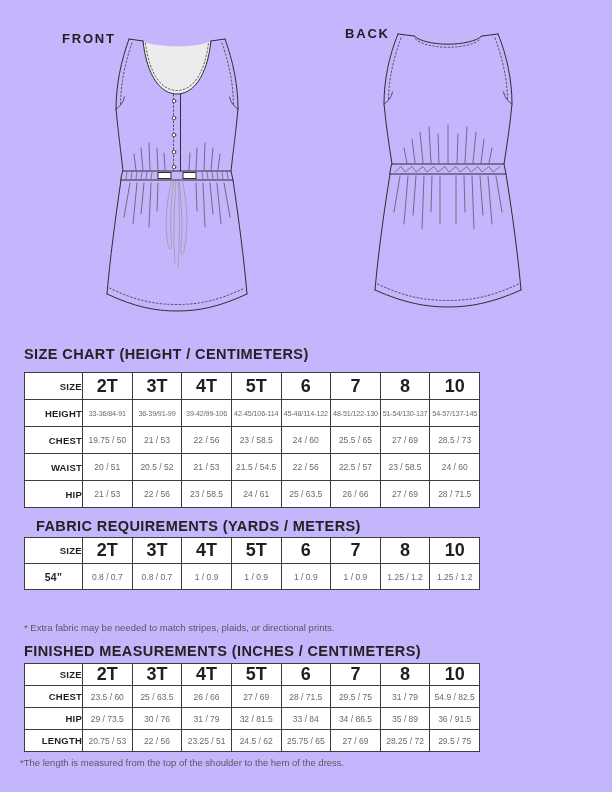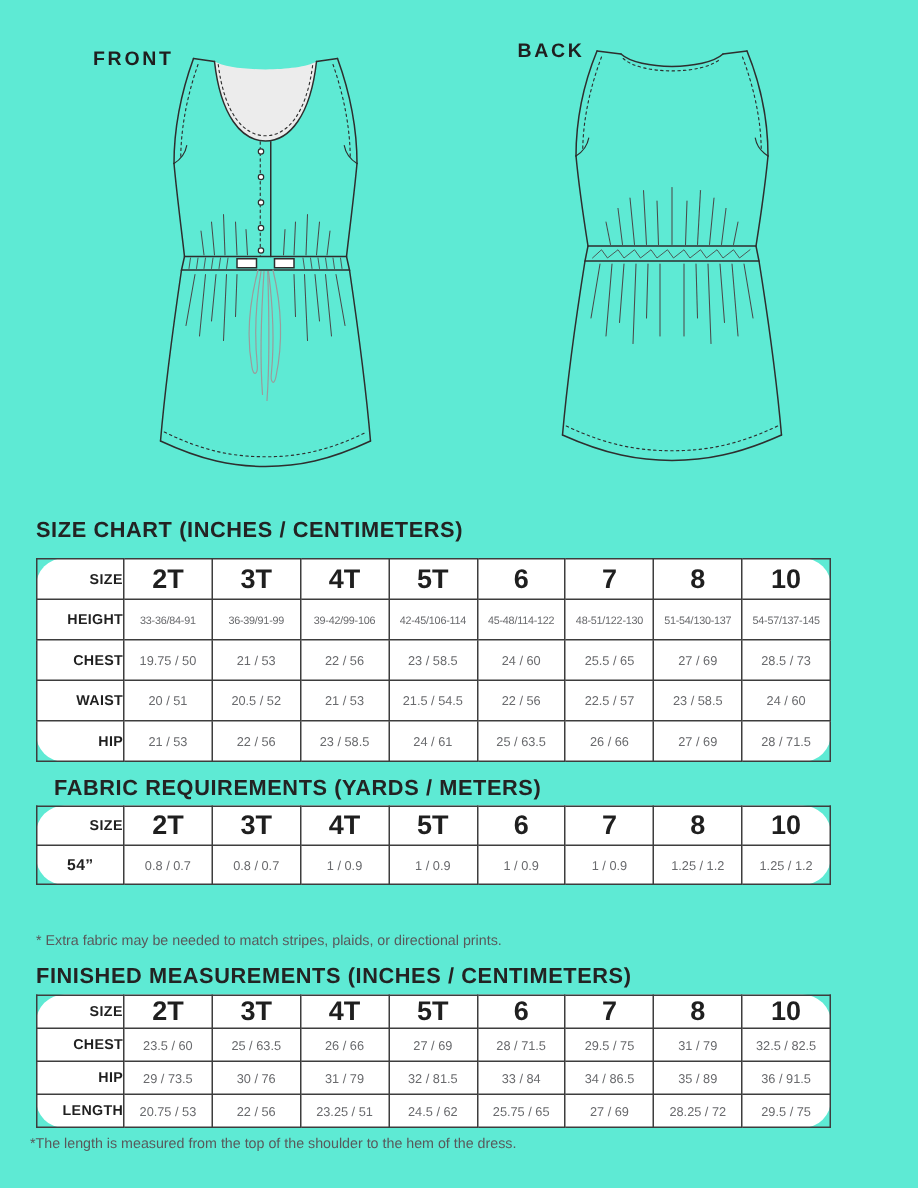--- a/index.html
+++ b/index.html
@@ -1,38 +1,38 @@
 <!DOCTYPE html>
 <html><head>
 <meta charset="utf-8">
 <style>
   html,body{margin:0;padding:0;background:#fff;}
   .page{
-    position:relative;width:612px;height:792px;background:#5eead4;
+    position:relative;width:612px;height:792px;background:#c4b5fd;
     font-family:"Liberation Sans",sans-serif;overflow:hidden;
   }
   .view-label{
     position:absolute;font-size:13px;font-weight:700;letter-spacing:1.8px;color:#1f1f1f;
   }
   #front-label{left:62px;top:31px;}
   #back-label{left:345px;top:26px;}
   .drawing{position:absolute;}
   #front-svg{left:103px;top:31px;}
   #back-svg{left:370px;top:28px;}
 
   .section-title{
     position:absolute;margin:0;font-size:14.5px;font-weight:700;
     letter-spacing:.4px;color:#232323;white-space:nowrap;
   }
   #h-size{left:24px;top:346px;}
   #h-fabric{left:36px;top:518px;}
   #h-finished{left:24px;top:643px;}
 
   table.spec{
-    position:absolute;border-collapse:collapse;width:530px;table-layout:fixed;background:#fff;border-radius:19px;
+    position:absolute;border-collapse:collapse;width:456px;table-layout:fixed;background:#fff;
   }
   #t-size{left:24px;top:372px;}
   #t-fabric{left:24px;top:537px;}
   #t-finished{left:24px;top:663px;}
   table.spec th,table.spec td{
     border:1px solid #3d3d3d;overflow:hidden;white-space:nowrap;padding:0;
   }
   table.spec th:first-child,table.spec td:first-child{width:57px;}
   #t-size tr{height:27px;}
   #t-fabric tr{height:26px;}
@@ -154,21 +154,21 @@
         <path d="M110,148 L113,187"></path>
           <path d="M118,148 L122,196"></path>
           <path d="M126,148 L132,184"></path>
       </g>
       <path d="M20,146 C13,190 8,228 5,262 M136,146 C143,190 148,228 151,262"></path>
       <path d="M5,262 C34,275 56,279 78,279 C100,279 122,275 151,262"></path>
       <path stroke-dasharray="1.6,2.2" stroke-width="0.75" d="M7.5,256 C35,269 56,272.5 78,272.5 C100,272.5 121,269 148.5,256"></path>
     </g>
   </svg>
 
-  <h2 class="section-title" id="h-size">SIZE CHART (INCHES / CENTIMETERS)</h2>
+  <h2 class="section-title" id="h-size">SIZE CHART (HEIGHT / CENTIMETERS)</h2>
   <table class="spec" id="t-size">
       <thead>
         <tr>
           <th class="corner">SIZE</th>
           <th class="size-col">2T</th>
           <th class="size-col">3T</th>
           <th class="size-col">4T</th>
           <th class="size-col">5T</th>
           <th class="size-col">6</th>
           <th class="size-col">7</th>
@@ -273,21 +273,21 @@
       <tbody>
         <tr>
           <td class="row-label">CHEST</td>
           <td class="data-cell">23.5 / 60</td>
           <td class="data-cell">25 / 63.5</td>
           <td class="data-cell">26 / 66</td>
           <td class="data-cell">27 / 69</td>
           <td class="data-cell">28 / 71.5</td>
           <td class="data-cell">29.5 / 75</td>
           <td class="data-cell">31 / 79</td>
-          <td class="data-cell">32.5 / 82.5</td>
+          <td class="data-cell">54.9 / 82.5</td>
         </tr>
         <tr>
           <td class="row-label">HIP</td>
           <td class="data-cell">29 / 73.5</td>
           <td class="data-cell">30 / 76</td>
           <td class="data-cell">31 / 79</td>
           <td class="data-cell">32 / 81.5</td>
           <td class="data-cell">33 / 84</td>
           <td class="data-cell">34 / 86.5</td>
           <td class="data-cell">35 / 89</td>

